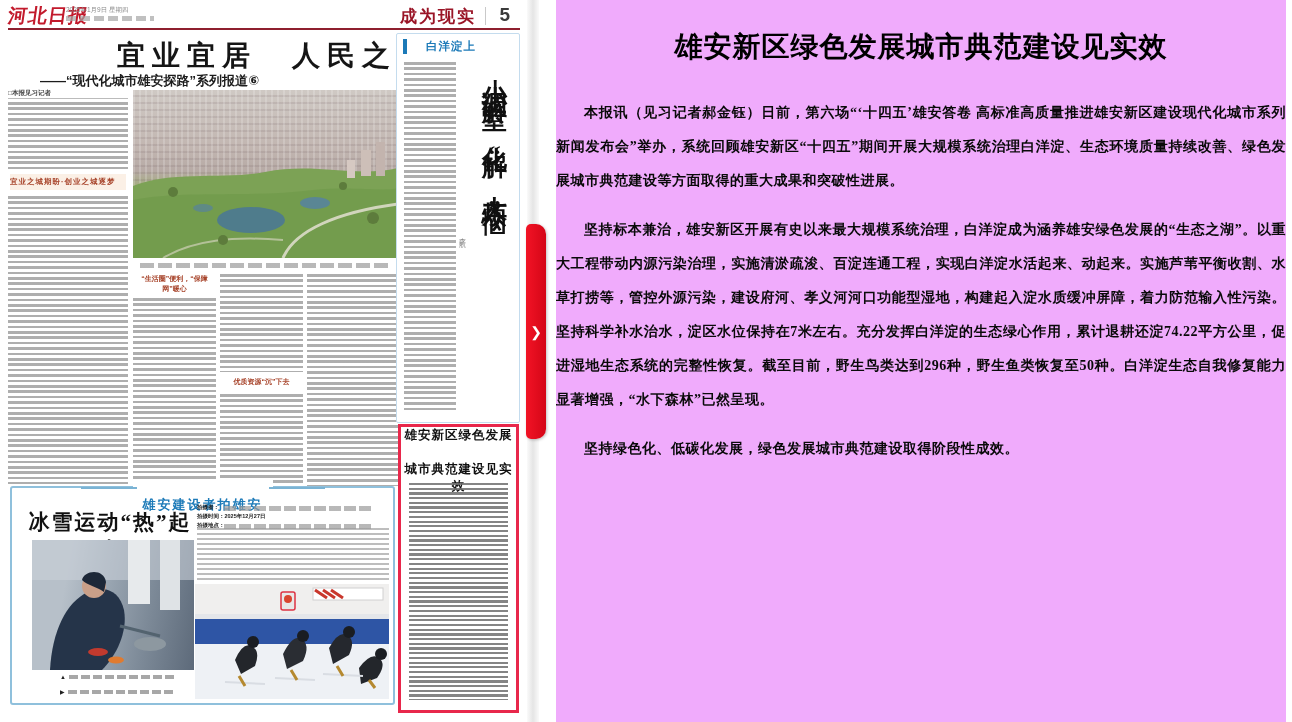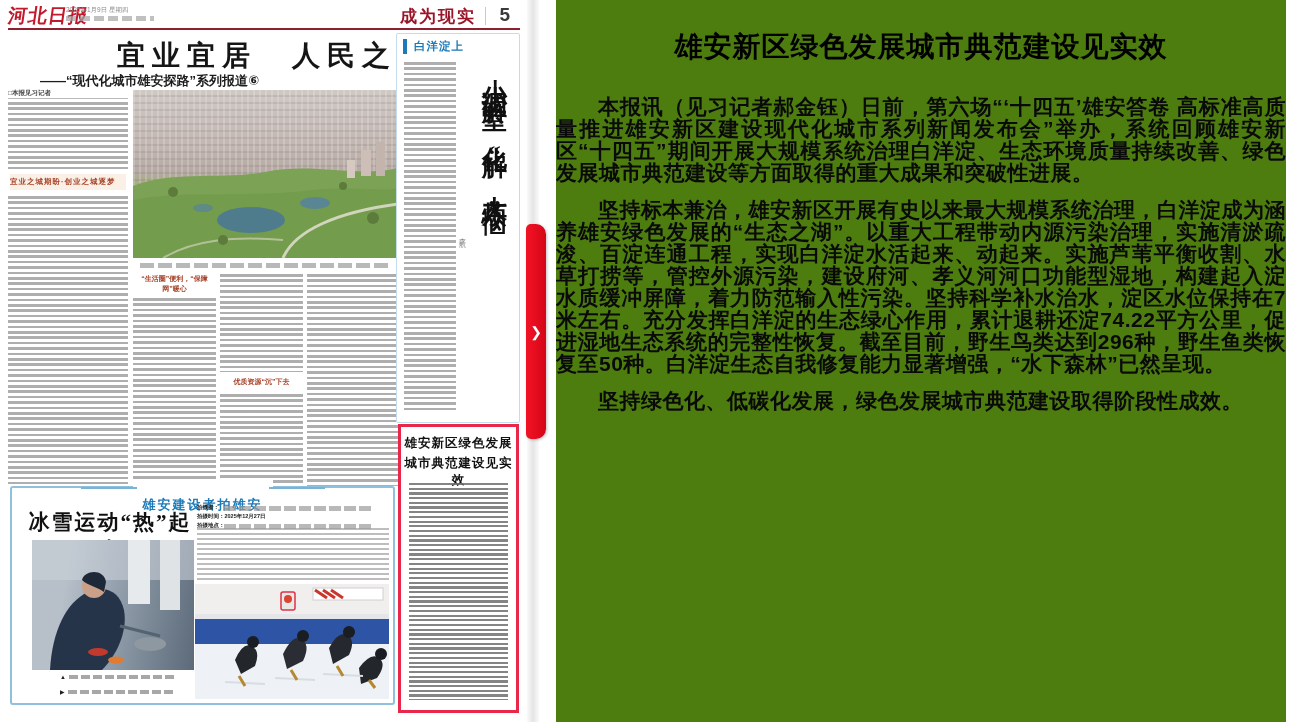--- a/index.html
+++ b/index.html
@@ -49,35 +49,35 @@
   .colC { position:absolute; left:307px; top:274px; width:91px; height:212px; }
   .subhead2 { position:absolute; left:133px; top:274px; width:83px; height:20px; background:#fff;
     color:#a8452c; font-size:7px; font-weight:800; text-align:center; line-height:10px; }
   .subhead3 { position:absolute; left:220px; top:374px; width:83px; height:16px; background:#fff;
     color:#a8452c; font-size:7px; font-weight:800; text-align:center; line-height:16px; }
 
   
   .sidebar { position:absolute; left:396px; top:33px; width:124px; height:390px;
     border:1px solid #c4dcee; border-radius:2px; background:#fff; }
   .sidebar-tag { position:absolute; left:6px; top:5px; font-size:11.5px; font-weight:800; color:#1c7ab8;
-    border-left:4px solid #1c7ab8; padding-left:7px; letter-spacing:1px; }
+    border-left:4px solid #1c7ab8; padding-left:19px; letter-spacing:1px; }
   .sidebar-minicol { position:absolute; left:7px; top:28px; width:52px; height:350px; }
   .sidebar-byline { position:absolute; left:60px; top:198px; writing-mode:vertical-rl; text-orientation:upright;
     font-size:7px; color:#8a8a8a; letter-spacing:3px; }
   .sidebar-vertical { position:absolute; right:8px; top:24px; height:358px; writing-mode:vertical-rl;
     text-orientation:upright; font-family:"Liberation Serif","DejaVu Serif",serif;
     font-size:25px; font-weight:800; color:#101010; letter-spacing:7px; }
 
   
   .hl-box { position:absolute; left:398px; top:424px; width:121px; height:289px;
     border:3px solid #e8274b; background:#fff; cursor:pointer; }
-  .hl-h1 { margin-top:8px; text-align:center; font-size:12.5px; font-weight:900; color:#111;
+  .hl-h1 { text-align:center; font-size:12.5px; font-weight:900; color:#111;
     font-family:"Liberation Serif","DejaVu Serif",serif; letter-spacing:1px; }
   .hl-h2 { text-align:center; font-size:12.5px; font-weight:900; color:#111;
-    font-family:"Liberation Serif","DejaVu Serif",serif; letter-spacing:1px; margin-top:3px; }
+    font-family:"Liberation Serif","DejaVu Serif",serif; letter-spacing:1px; margin-top:17px; }
   .hl-lines { position:absolute; left:8px; right:8px; top:56px; bottom:10px;
     background-image:repeating-linear-gradient(#6f6f6f 0 2.2px, transparent 2.2px 4.7px); opacity:.85; }
 
   
   .blue-box { position:absolute; left:10px; top:486px; width:385px; height:219px;
     border:2px solid #8fc0dc; border-radius:3px; background:#fff; }
   .blue-tag { position:absolute; left:50%; top:-9px; transform:translateX(-50%); background:#fff;
     padding:17px 10px; font-size:13px; font-weight:800; color:#1c7ab8; letter-spacing:2px; white-space:nowrap; }
   .blue-tag:before,.blue-tag:after { content:""; position:absolute; top:8px; width:56px; height:2px; background:#7ab3d4; }
   .blue-tag:before { left:-52px; } .blue-tag:after { right:-52px; }
@@ -102,25 +102,25 @@
   
   .groove { position:absolute; left:527px; top:0; width:12px; height:722px;
     background:linear-gradient(90deg,#fafafa,#e5e5e5 50%,#fafafa); }
   .toggle-btn { position:absolute; left:526px; top:224px; width:20px; height:215px;
     background:linear-gradient(90deg,#f21325,#d40617); border-radius:5px 10px 10px 5px;
     box-shadow:1px 1px 3px rgba(0,0,0,.25); cursor:pointer;
     display:flex; align-items:center; justify-content:center; }
   .toggle-btn .chev { color:#fff; font-size:14px; font-weight:700; }
 
   
-  .reader { position:absolute; left:556px; top:0; width:730px; height:722px; background:#4d7c0f; overflow:hidden;
-    font-family:Liberation Sans, sans-serif; }
+  .reader { position:absolute; left:556px; top:0; width:730px; height:722px; background:#f0abfc; overflow:hidden;
+    font-family:Liberation Serif, serif; }
   .reader-title { margin-top:28px; text-align:center; font-size:28px; font-weight:900; color:#000; letter-spacing:1px; }
   .reader-body { margin-top:30px; }
-  .reader-body p { font-size:21px; line-height:22px; color:#0a0a0a; font-weight:600;
+  .reader-body p { font-size:14px; line-height:34px; color:#0a0a0a; font-weight:600;
     text-align:justify; text-indent:2em; margin-bottom:15px; letter-spacing:.5px; }
 </style>
 </head>
 <body>
 
 <div class="app">
 
   <div class="paper">
 
     <div class="masthead-logo">河北日报</div>

